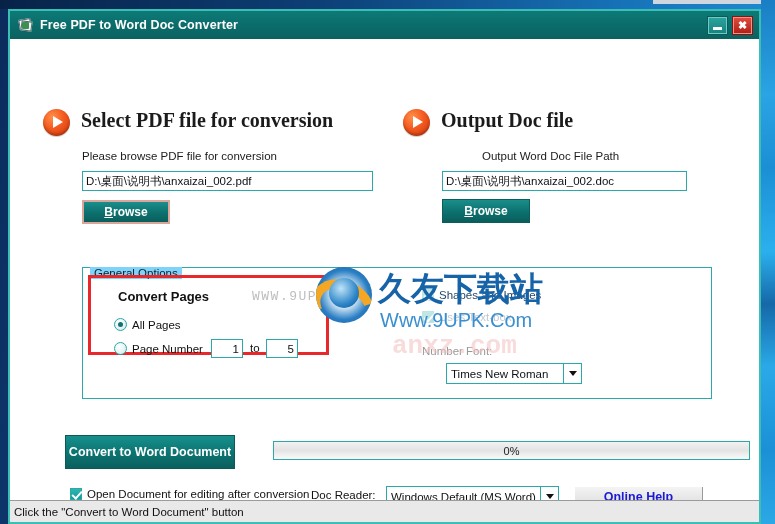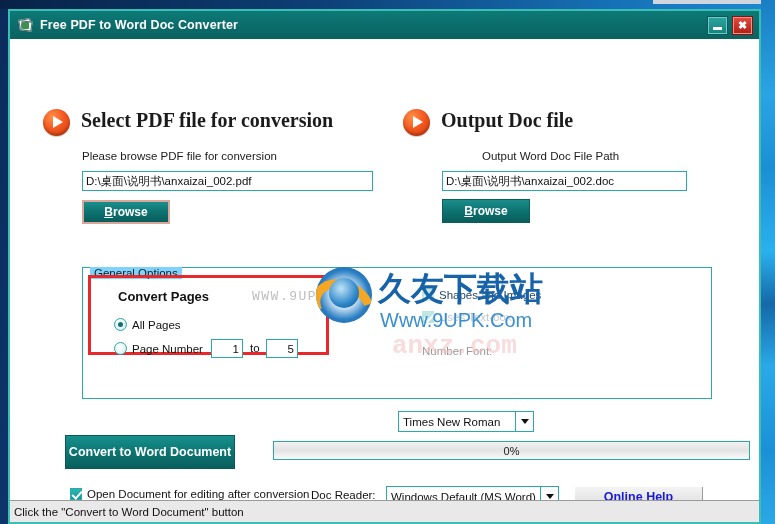--- a/index.html
+++ b/index.html
@@ -334,21 +334,21 @@
 
     <div class="opt-row" style="left:412px; top:250px;">
       <span class="cbx on faded"></span>
       <span class="opt-label">Shapes and Images</span>
     </div>
     <div class="opt-row faded" style="left:412px; top:272px;">
       <span class="cbx on"></span>
       <span class="opt-label">Uses Text-box</span>
     </div>
     <div class="font-label" style="left:412px; top:306px;">Number Font:</div>
-    <div class="combo" style="left:388px; top:324px; width:136px;margin-top:48px;">
+    <div class="combo" style="left:436px; top:324px; width:136px;">
       <span class="val">Times New Roman</span>
       <span class="arrow"></span>
     </div>
 
     <div class="watermark">
       <div class="wm-ghost">WWW.9UPK.COM</div>
       <div class="wm-faint">anxz.com</div>
       <div class="wm-logo">
         <div class="swoosh"></div>
           <div class="inner"></div>

